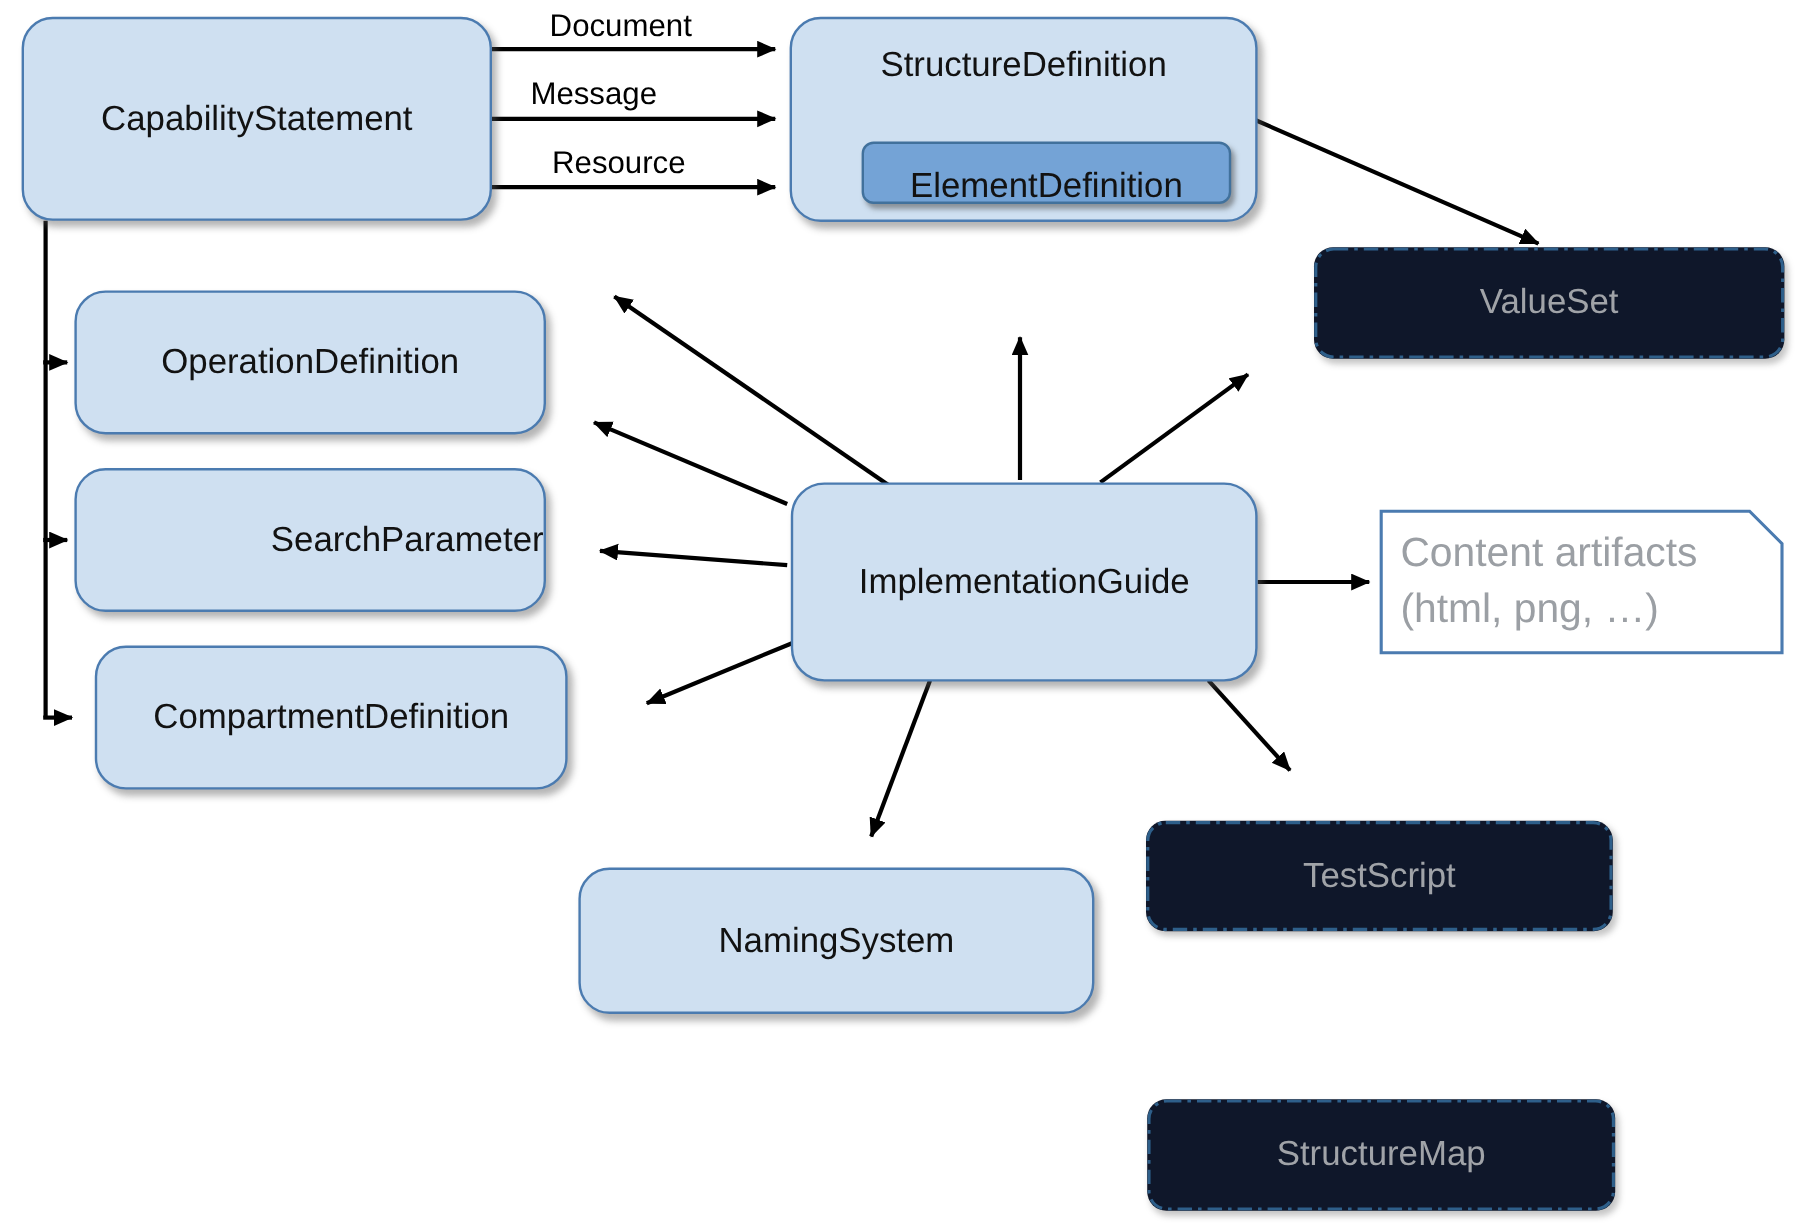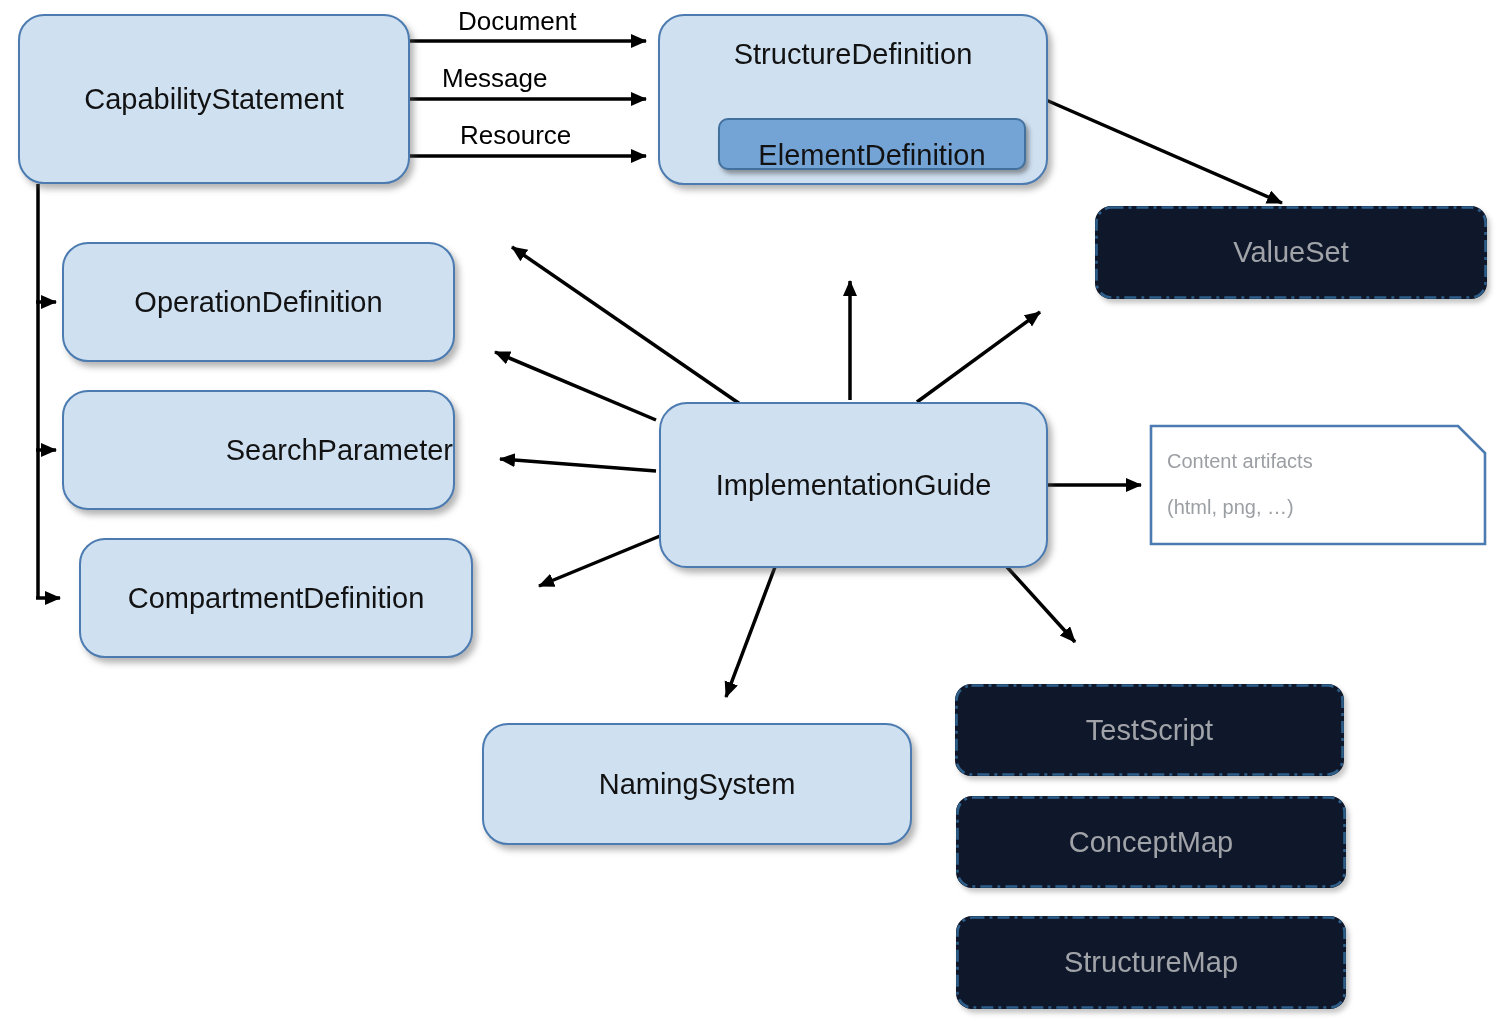--- a/index.html
+++ b/index.html
@@ -54,21 +54,21 @@
     pointer-events: none;
   }
   .node--note {
     position: absolute;
     box-sizing: border-box;
     background: transparent;
   }
   .node--note .notetext {
     position: absolute;
     left: 18px; top: 14px;
-    font-size: 20px;
+    font-size: 34px;
     line-height: 46px;
     color: #9b9fa4;
     text-align: left;
     white-space: nowrap;
   }
   .edge-label {
     position: absolute;
     font-size: 26px;
     color: #000000;
     white-space: nowrap;
@@ -146,26 +146,20 @@
     <span class="label">ValueSet</span>
   </div>
 
   <div class="node node--muted" style="left:955px; top:684px; width:389px; height:92px;">
     <svg class="dashrect" width="389" height="92">
       <rect x="1.5" y="1.5" width="386" height="89" rx="15" fill="none" stroke="#2e5f8a" stroke-width="2.6" stroke-dasharray="12 5 3 5"></rect>
     </svg>
     <span class="label">TestScript</span>
   </div>
 
-  <div class="node node--muted" style="left:956px; top:796px; width:390px; height:92px;">
-    <svg class="dashrect" width="390" height="92">
-      <rect x="1.5" y="1.5" width="387" height="89" rx="15" fill="none" stroke="#2e5f8a" stroke-width="2.6" stroke-dasharray="12 5 3 5"></rect>
-    </svg>
-    <span class="label">ConceptMap</span>
-  </div>
 
   <div class="node node--muted" style="left:956px; top:916px; width:390px; height:93px;">
     <svg class="dashrect" width="390" height="93">
       <rect x="1.5" y="1.5" width="387" height="90" rx="15" fill="none" stroke="#2e5f8a" stroke-width="2.6" stroke-dasharray="12 5 3 5"></rect>
     </svg>
     <span class="label">StructureMap</span>
   </div>
 
   <div class="node--note" style="left:1149px; top:424px; width:338px; height:122px;">
     <svg width="338" height="122" style="position:absolute; left:0; top:0;">

